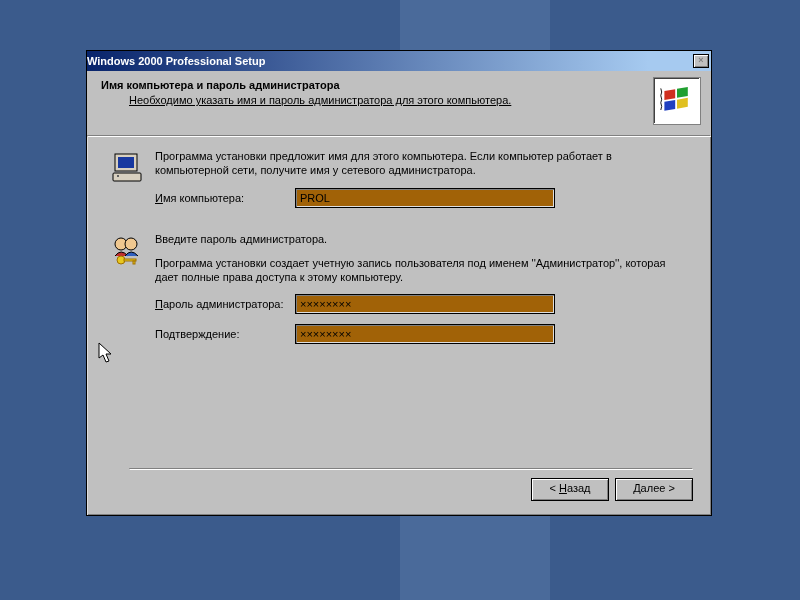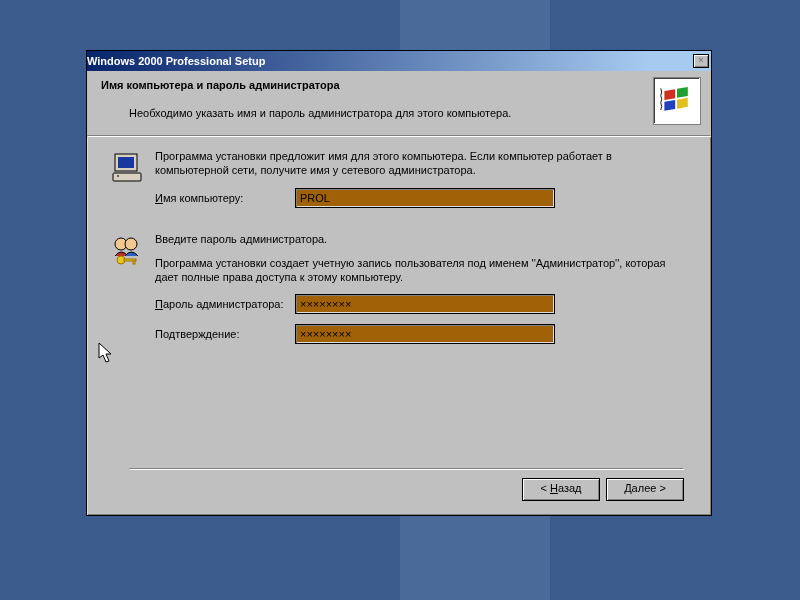--- a/index.html
+++ b/index.html
@@ -55,22 +55,23 @@
     position: relative;
     height: 64px;
   }
   .header .title {
     font-weight: bold;
     color: #000;
     font-size: 11px;
   }
   .header .subtitle {
     margin-left: 28px;
-    margin-top: 16px;
-    color: #000;
+    margin-top: 3px;
+    color: #000;
+    text-decoration: underline;
   }
   .flag-badge {
     position: absolute;
     right: 10px; top: 6px;
     width: 48px; height: 48px;
     background: #fff;
     border: 1px solid #808080;
     box-shadow: inset -1px -1px 0 #fff, inset 1px 1px 0 #404040;
     display: flex; align-items: center; justify-content: center;
   }
@@ -101,21 +102,21 @@
     border: 1px solid #000;
     box-shadow: inset 1px 1px 0 #808080, inset -1px -1px 0 #dfdfdf;
     padding: 1px 4px;
     font-family: Tahoma, Arial;
     font-size: 11px;
     color: #000;
     outline: none;
   }
   .footer {
     position: absolute;
-    left: 0; right: 9px; bottom: 0;
+    left: 0; right: 0; bottom: 0;
     padding: 10px 18px 14px 18px;
     margin-left: 24px;
   }
   .btn-row {
     display: flex; justify-content: flex-end; gap: 6px;
     margin-top: 8px;
   }
   .btn {
     min-width: 78px; height: 23px;
     background: #c0c0c0;
@@ -176,21 +177,21 @@
             <rect x="4" y="3" width="22" height="17" fill="#d8d0c0" stroke="#000"></rect>
             <rect x="7" y="6" width="16" height="11" fill="#1838a0"></rect>
             <rect x="2" y="22" width="28" height="8" rx="1" fill="#d8d0c0" stroke="#000"></rect>
             <rect x="6" y="24" width="2" height="2" fill="#606060"></rect>
           </svg>
         </span>
       </div>
       <div class="text-col">
         <div class="para">Программа установки предложит имя для этого компьютера. Если компьютер работает в компьютерной сети, получите имя у сетевого администратора.</div>
         <div class="field-row">
-          <div class="field-label"><span class="accel">И</span><span>мя компьютеру:</span></div>
+          <div class="field-label"><span class="accel">И</span><span>мя компьютера:</span></div>
           <input class="field-input" value="PROL" style="">
         </div>
       </div>
     </div>
 
     <div class="section">
       <div class="icon-col">
         <span>
           <svg width="34" height="34" viewBox="0 0 34 34">
             <circle cx="10" cy="10" r="6" fill="#f0c890" stroke="#000"></circle>

